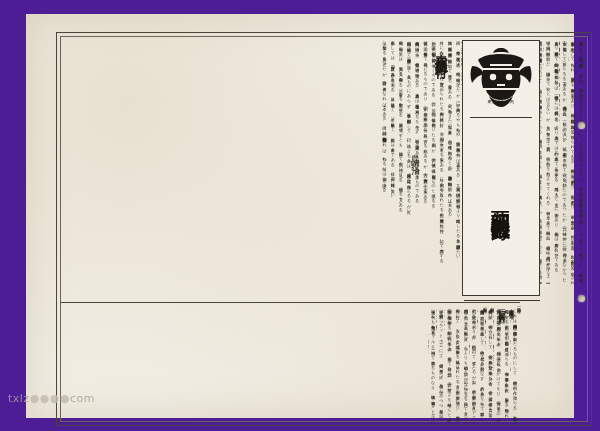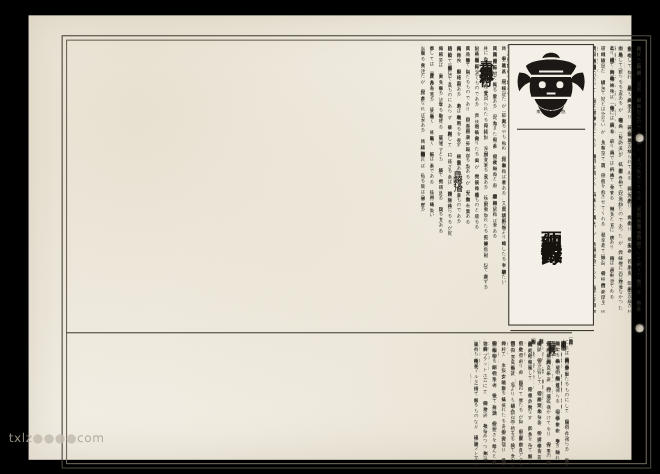--- a/index.html
+++ b/index.html
@@ -5,21 +5,21 @@
   html,body{margin:0;padding:0;}
   body{
     width:600px;height:431px;
     background:#e8e4dc;
     font-family:"DejaVu Sans", sans-serif;
     overflow:hidden;
   }
   
   #scan{
     position:absolute;left:0;top:0;width:600px;height:431px;
-    background:#000000;
+    background:#4c1d95;
   }
   .paper{
     position:absolute;
     left:26px;top:14px;width:548px;height:404px;
     background:#f2eee4;
     box-shadow:inset 0 0 40px rgba(150,135,105,.25);
   }
   .paper:before{
     content:"";position:absolute;left:0;top:0;right:0;bottom:0;
     background:

